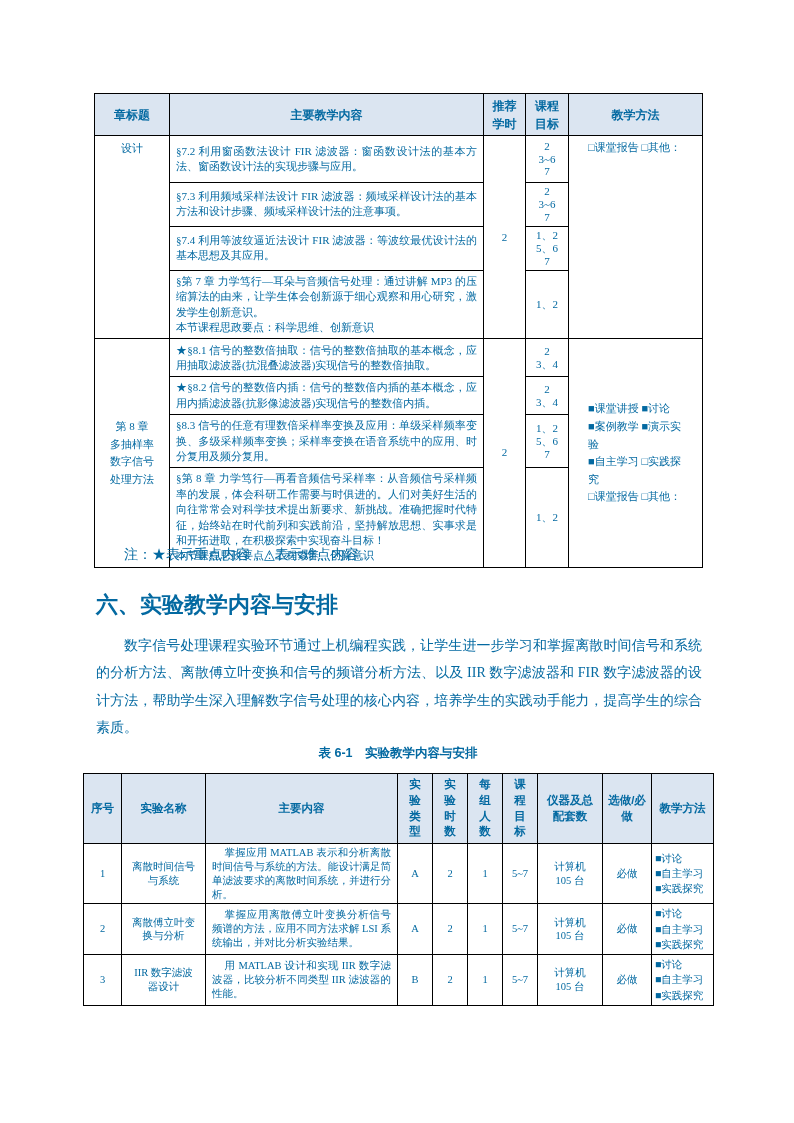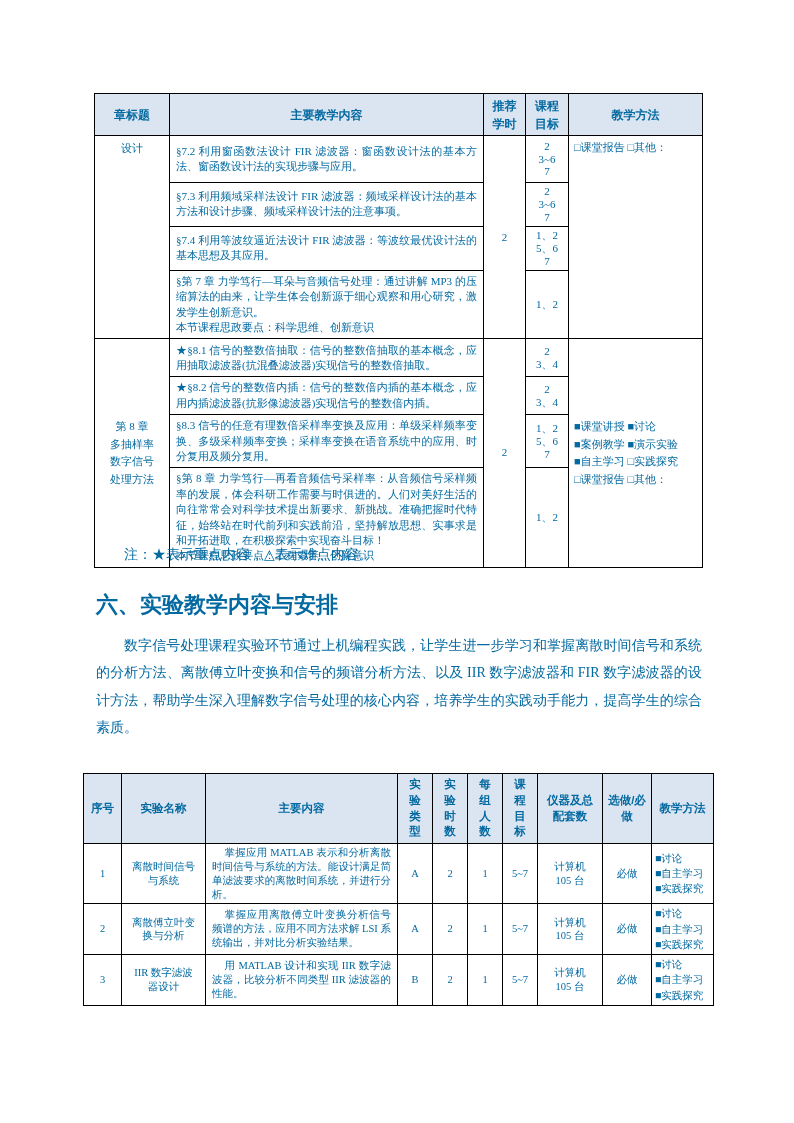--- a/index.html
+++ b/index.html
@@ -12,21 +12,21 @@
          font-weight:bold;font-size:12px;border:1px solid #000;padding:2px 6px;
          text-align:center;vertical-align:middle;word-break:break-all;line-height:1.5;}
   .t1 td{border:1px solid #000;padding:2px 5px;vertical-align:middle;
          white-space:pre-line;line-height:1.4;}
   .t1{border:1.5px solid #000;}
   .t1 .chapter{text-align:center;line-height:1.6;margin-top:44px;}
   .t1 .vtop{vertical-align:top;padding-top:4px;}
   .t1 .content{text-align:justify;padding:3px 6px;margin-top:16px;}
   .t1 .hours{text-align:center;}
   .t1 .obj{text-align:center;line-height:1.18;padding:2px 2px;}
-  .t1 .methods{padding:3px 5px;line-height:1.6;margin-top:48px;}
+  .t1 .methods{padding:3px 19px;line-height:1.6;margin-top:48px;}
   
   .note{position:absolute;left:96px;top:546px;font-size:14px;margin-left:28px;}
   
   .h2{position:absolute;left:96px;top:590px;margin:0;font-size:22px;font-weight:bold;
       font-family:"Liberation Sans","DejaVu Sans",sans-serif;}
   .para{position:absolute;left:96px;top:632px;width:606px;margin:0;font-size:14px;
         line-height:1.95;text-align:justify;text-indent:2em;}
   
   .caption{position:absolute;left:83px;top:745px;width:630px;text-align:center;
            font-weight:bold;font-size:12.5px;
@@ -123,20 +123,21 @@
         <td class="obj">1、2</td>
       </tr>
     </tbody>
   </table>
 
   <div class="note">注：★表示重点内容，△表示难点内容。</div>
 
   <h2 class="h2">六、实验教学内容与安排</h2>
   <p class="para">数字信号处理课程实验环节通过上机编程实践，让学生进一步学习和掌握离散时间信号和系统的分析方法、离散傅立叶变换和信号的频谱分析方法、以及 IIR 数字滤波器和 FIR 数字滤波器的设计方法，帮助学生深入理解数字信号处理的核心内容，培养学生的实践动手能力，提高学生的综合素质。</p>
 
+  <div class="caption">表 6-1　实验教学内容与安排</div>
 
   <table class="t2">
     <colgroup>
       <col style="width:38px">
         <col style="width:84px">
         <col style="width:192px">
       <col style="width:35px">
         <col style="width:35px">
         <col style="width:35px">
         <col style="width:35px">

